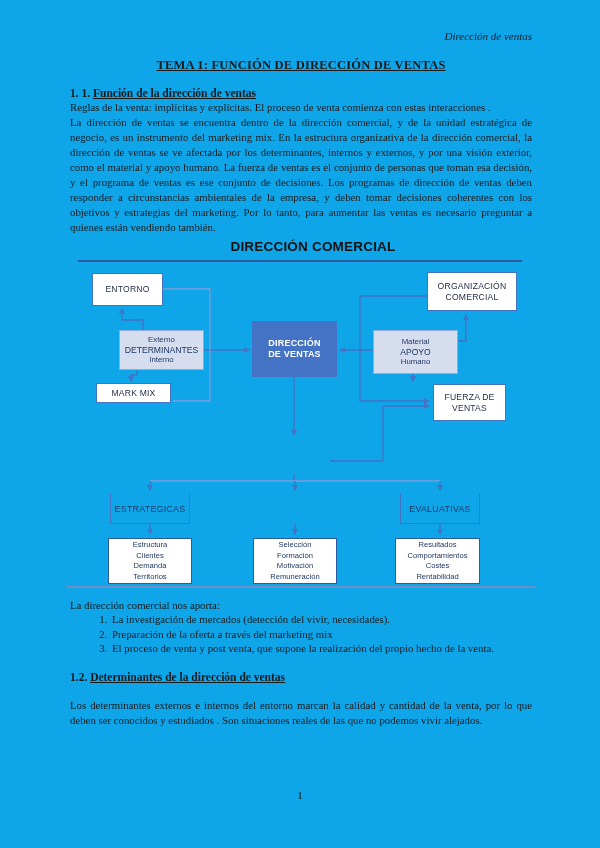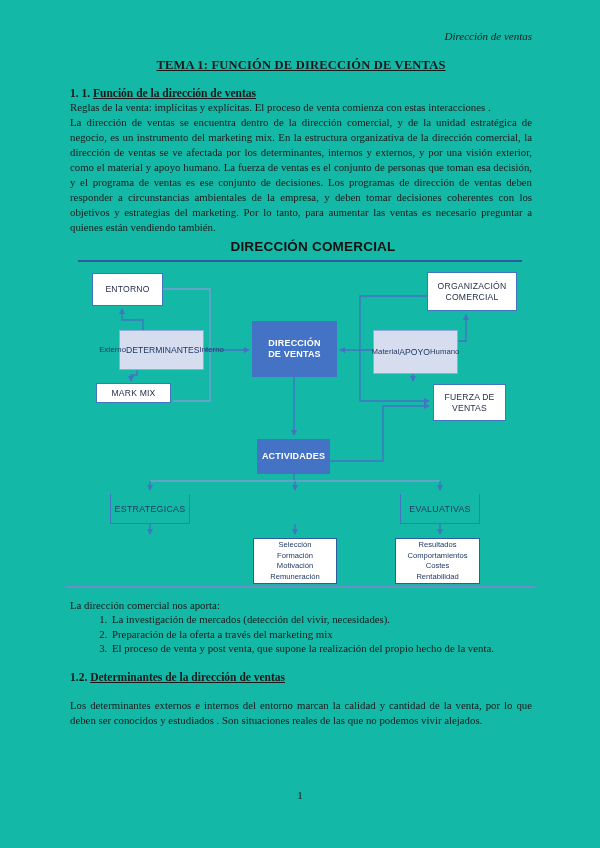--- a/index.html
+++ b/index.html
@@ -1,19 +1,19 @@
 <!DOCTYPE html>
 <html><head>
 <meta charset="utf-8">
 <style>
   html,body{margin:0;padding:0;background:#fff;}
   .page{
     position:relative;
     width:600px;height:848px;
-    background:#14b8a6;
+    background:#0ea5e9;
     box-sizing:border-box;
     padding:30px 68px 0 70px;
     font-family:"Liberation Serif","DejaVu Serif",serif;
     color:#1a1a1a;
     overflow:hidden;
   }
   .running-head{
     text-align:right;
     font-style:italic;
     font-size:11px;
@@ -58,21 +58,21 @@
     position:absolute;box-sizing:border-box;
     display:flex;align-items:center;justify-content:center;
     text-align:center;
   }
   .white-box{
     background:#fff;border:1.2px solid #4472c4;color:#1f2a44;
     font-size:8.6px;letter-spacing:.2px;line-height:10.5px;
   }
   .lite-box{
     background:#d5ddee;border:1px solid #8faadc;color:#1f3864;
-    flex-direction:row;font-size:8.6px;line-height:10px;
+    flex-direction:column;font-size:8.6px;line-height:10px;
   }
   .lite-box .sm{font-size:7.8px;color:#243a66;}
   .dark-box{
     background:#4472c4;color:#fff;font-weight:bold;
     font-size:9px;line-height:11px;letter-spacing:.2px;
   }
   .bracket-box{
     background:transparent;
     border-left:1.2px solid #4472c4;
     border-right:1.2px solid #4472c4;
@@ -155,25 +155,30 @@
 
     <div class="dbox lite-box" style="left:303px;top:91px;width:85px;height:44px;">
       <span class="sm">Material</span>
       <span>APOYO</span>
       <span class="sm">Humano</span>
     </div>
 
     <div class="dbox white-box" style="left:26px;top:144px;width:75px;height:20px;">MARK MIX</div>
     <div class="dbox white-box" style="left:363px;top:145px;width:73px;height:37px;padding:0 8px;">FUERZA DE VENTAS</div>
 
-    <div class="dbox dark-box" style="left:187px;top:200px;width:73px;height:35px;">ACTIVIDADES</div>
 
     <div class="dbox bracket-box" style="left:40px;top:255px;width:80px;height:30px;">ESTRATEGICAS</div>
     <div class="dbox bracket-box" style="left:330px;top:255px;width:80px;height:30px;">EVALUATIVAS</div>
 
+    <div class="dbox list-box" style="left:38px;top:299px;width:84px;height:46px;">
+      <span>Estructura</span>
+      <span>Clientes</span>
+      <span>Demanda</span>
+      <span>Territorios</span>
+    </div>
     <div class="dbox list-box" style="left:325px;top:299px;width:85px;height:46px;">
       <span>Resultados</span>
       <span>Comportamientos</span>
       <span>Costes</span>
       <span>Rentabilidad</span>
     </div>
     <div class="dbox list-box" style="left:183px;top:299px;width:84px;height:46px;">
       <span>Selección</span>
       <span>Formación</span>
       <span>Motivación</span>

